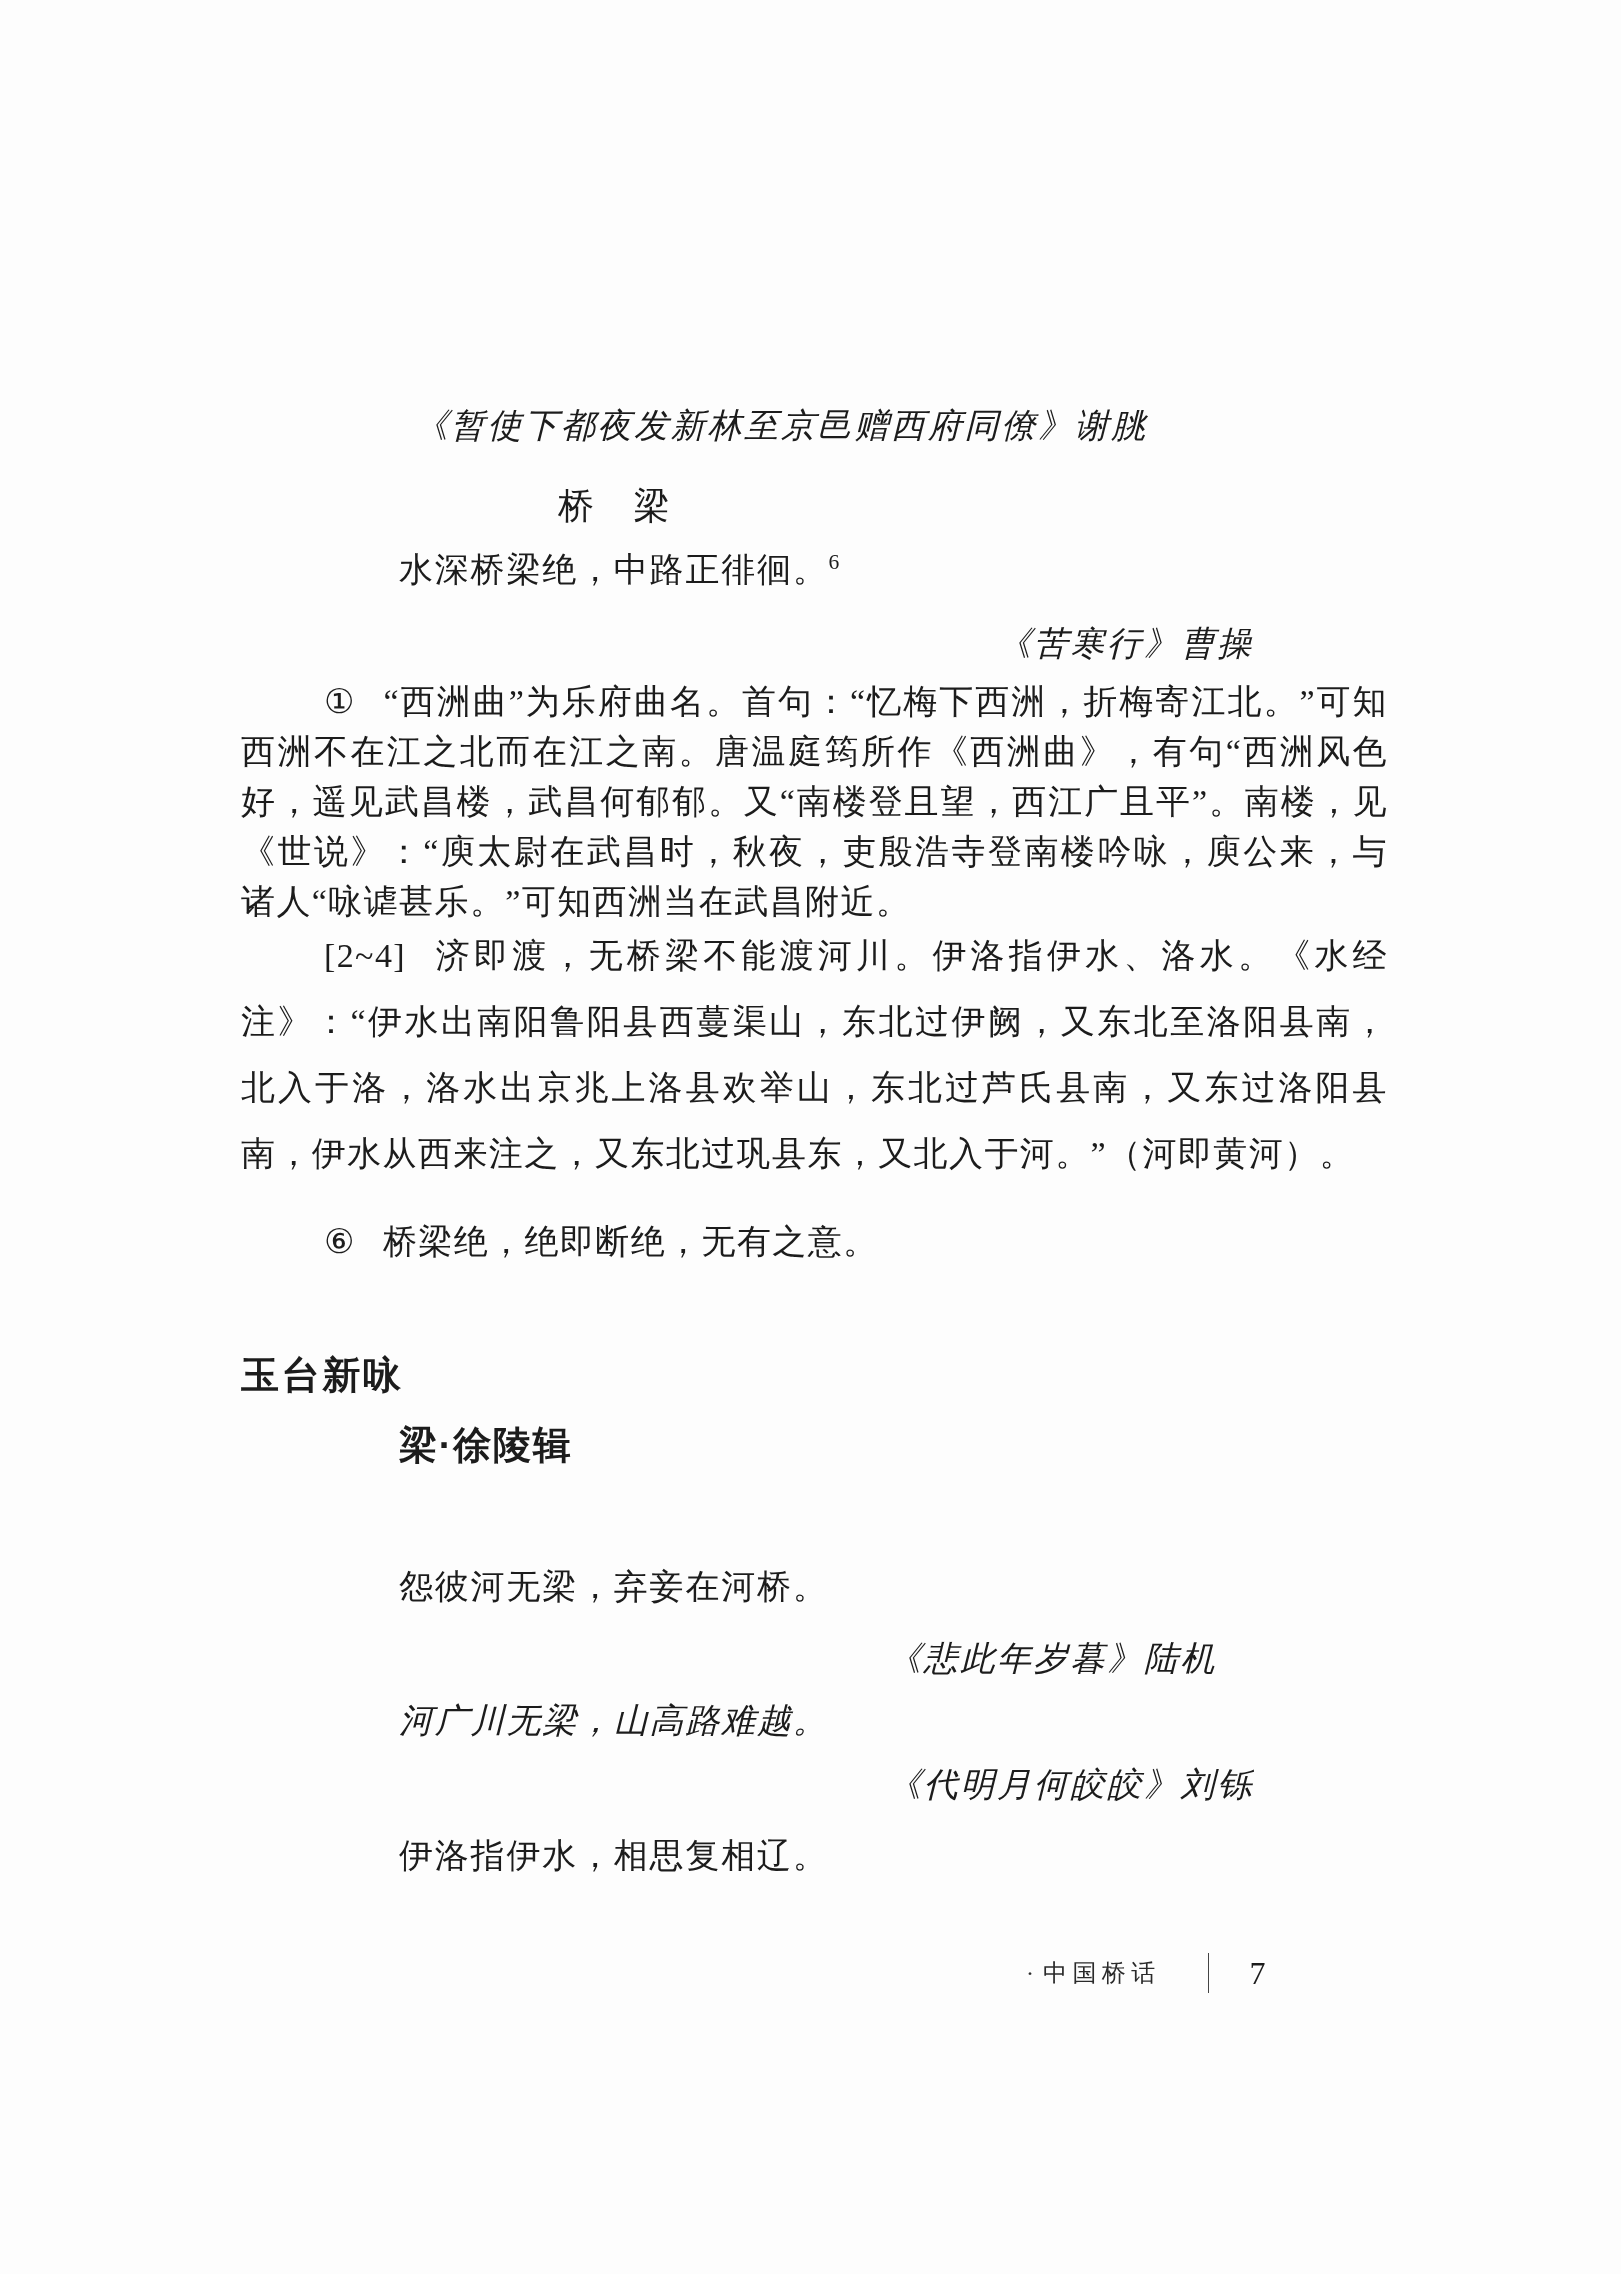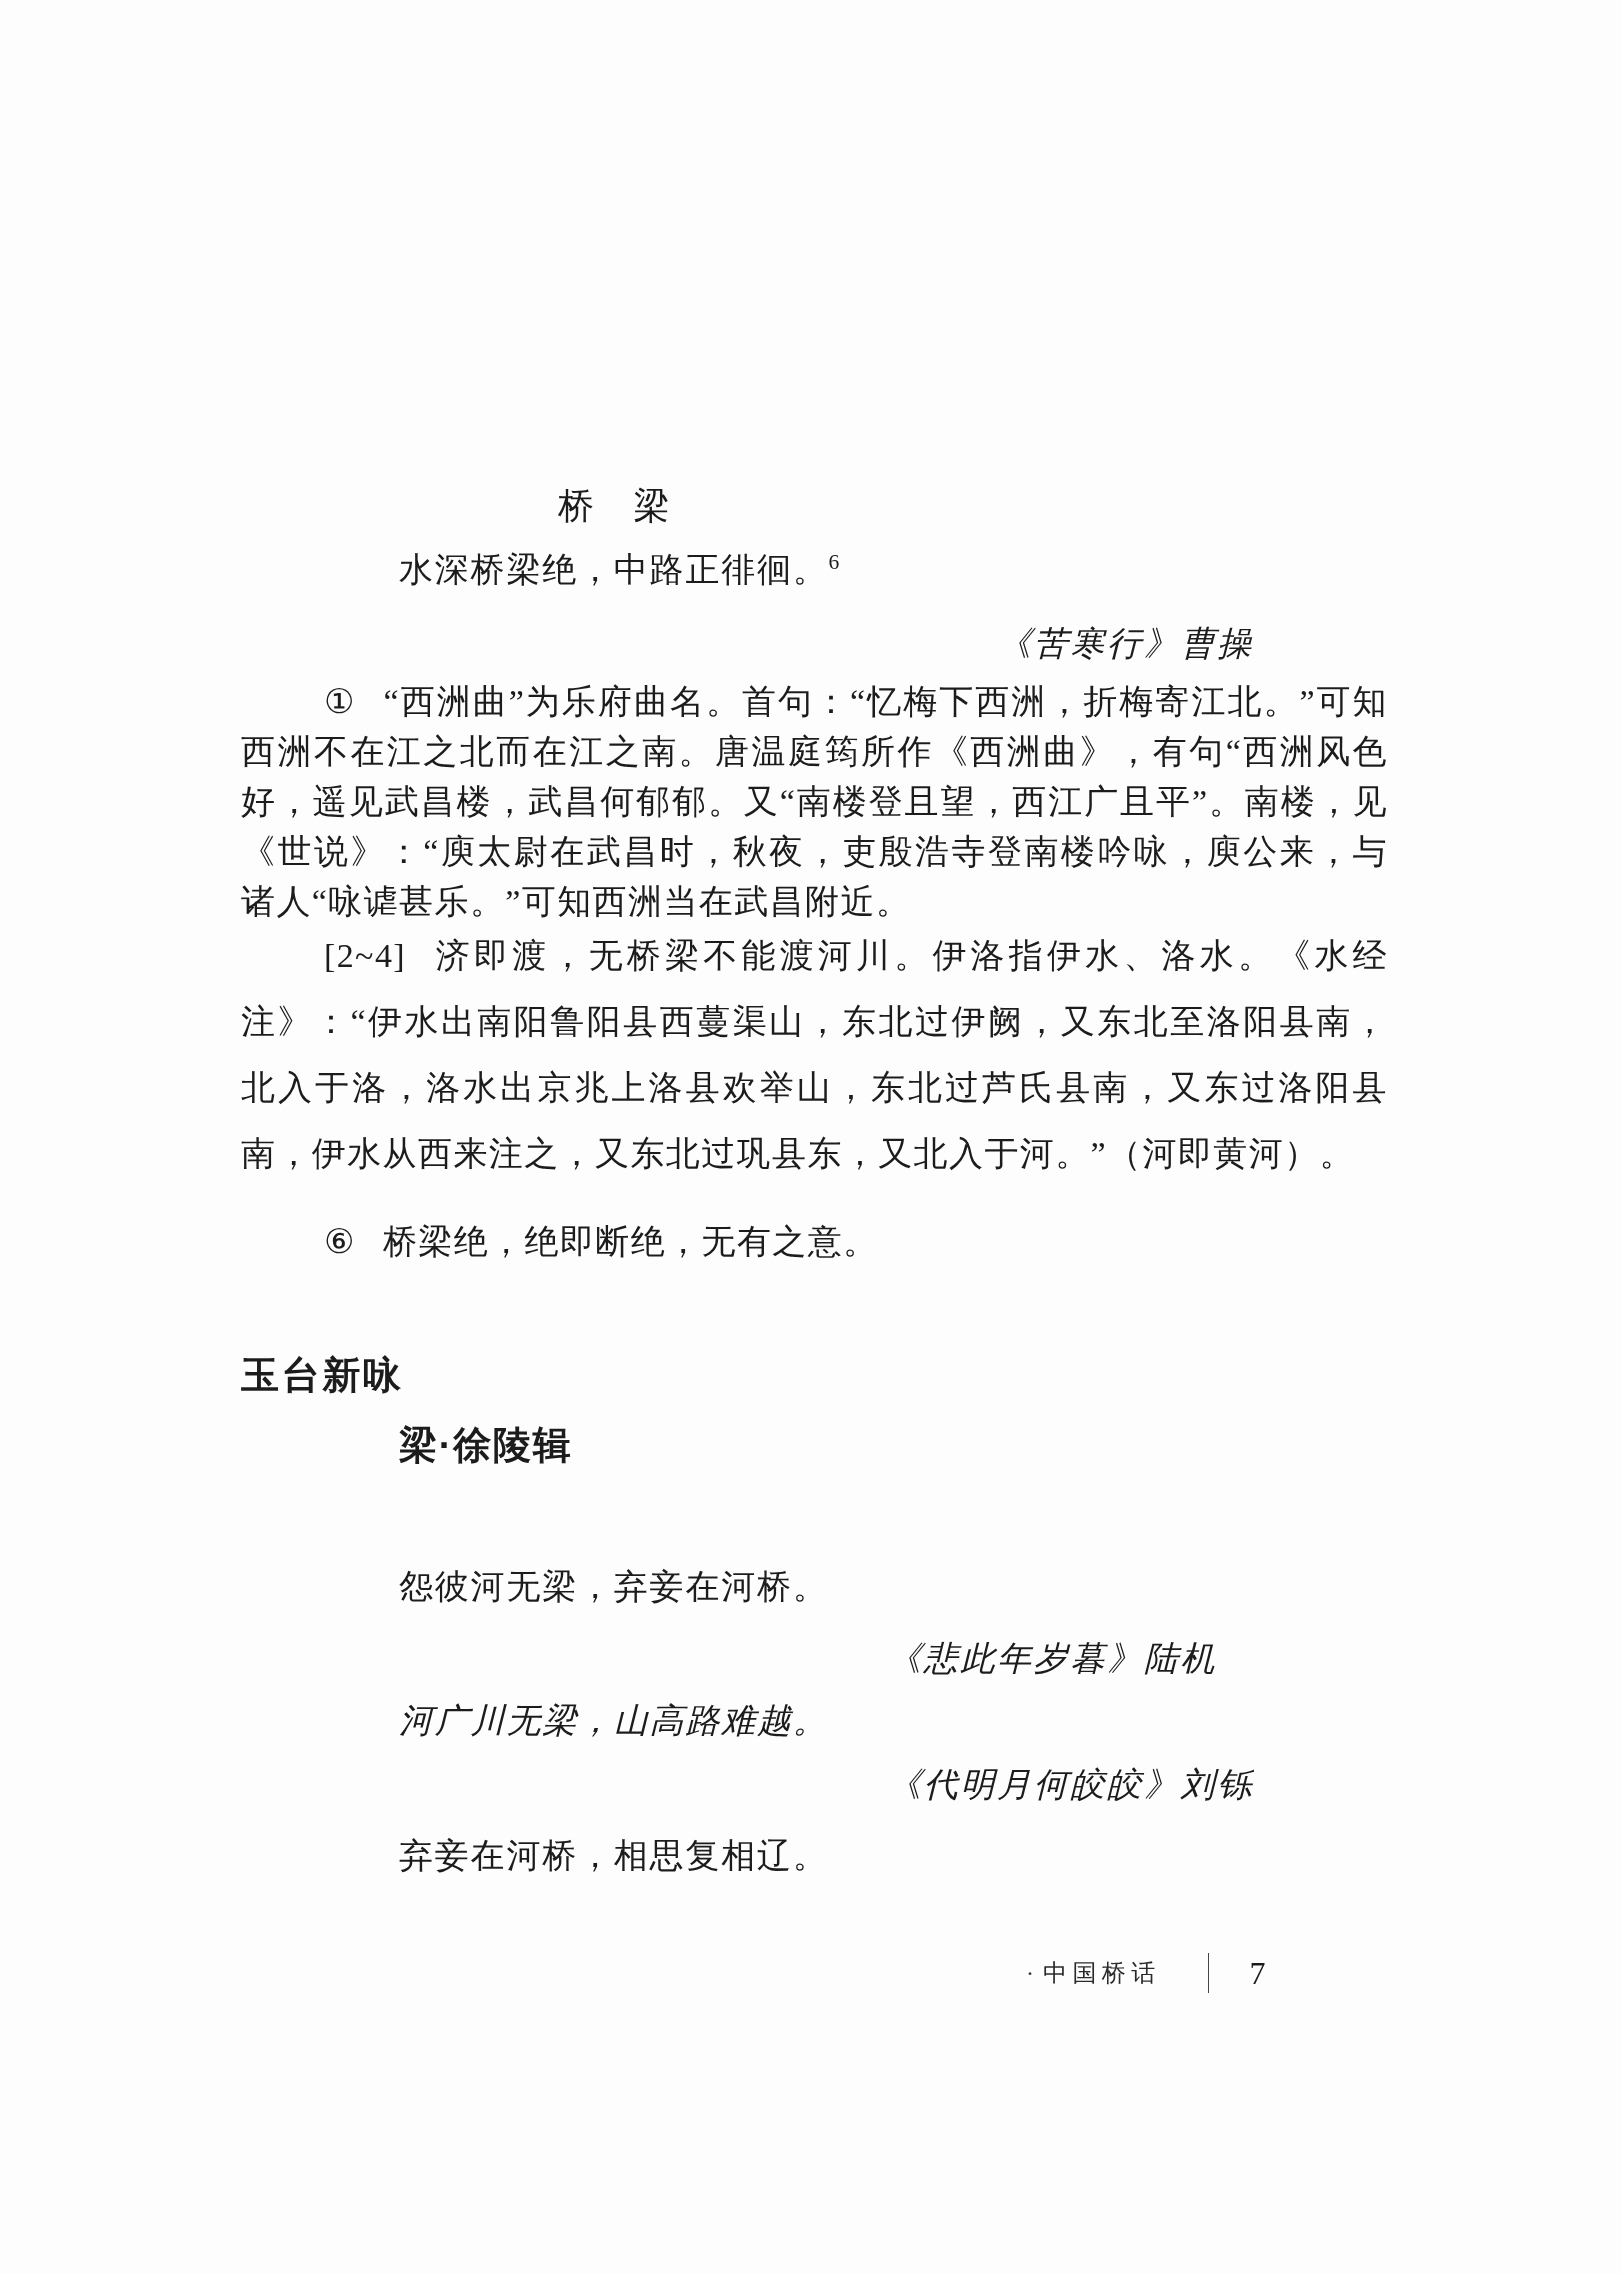--- a/index.html
+++ b/index.html
@@ -87,20 +87,21 @@
     font-size: 32px;
     font-family: "Liberation Serif", "DejaVu Serif", serif;
     color: #1c1c1c;
   }
 </style>
 </head>
 <body>
 
 <div class="page">
 
+  <div class="abs attr" style="left:414px; top:403px;">《暂使下都夜发新林至京邑赠西府同僚》谢朓</div>
 
   <div class="abs section-title" style="left:558px; top:482px;">桥　梁</div>
 
   <div class="abs verse" style="left:399px; top:547px;"><span>水深桥梁绝，中路正徘徊。</span><sup>6</sup></div>
 
   <div class="abs attr" style="left:997px; top:621px;">《苦寒行》曹操</div>
 
   <p class="abs footnote fn-5lines" style="top:677px;"><span class="fn-marker">①</span><span>“西洲曲”为乐府曲名。首句：“忆梅下西洲，折梅寄江北。”可知西洲不在江之北而在江之南。唐温庭筠所作《西洲曲》，有句“西洲风色好，遥见武昌楼，武昌何郁郁。又“南楼登且望，西江广且平”。南楼，见《世说》：“庾太尉在武昌时，秋夜，吏殷浩寺登南楼吟咏，庾公来，与诸人“咏谑甚乐。”可知西洲当在武昌附近。</span></p>
 
   <p class="abs footnote fn-4lines" style="top:923px;"><span class="fn-marker">[2~4]</span><span>济即渡，无桥梁不能渡河川。伊洛指伊水、洛水。《水经注》：“伊水出南阳鲁阳县西蔓渠山，东北过伊阙，又东北至洛阳县南，北入于洛，洛水出京兆上洛县欢举山，东北过芦氏县南，又东过洛阳县南，伊水从西来注之，又东北过巩县东，又北入于河。”（河即黄河）。</span></p>
@@ -113,21 +114,21 @@
   <div class="abs anthology-editor" style="left:399px; top:1420px;">梁·徐陵辑</div>
 
   <div class="abs verse" style="left:399px; top:1564px;">怨彼河无梁，弃妾在河桥。</div>
 
   <div class="abs attr" style="left:887px; top:1636px;">《悲此年岁暮》陆机</div>
 
   <div class="abs verse" style="left:399px; top:1698px;font-style:italic;">河广川无梁，山高路难越。</div>
 
   <div class="abs attr" style="left:887px; top:1762px;">《代明月何皎皎》刘铄</div>
 
-  <div class="abs verse" style="left:399px; top:1833px;">弃妾在河桥，相思复相辽。</div>
+  <div class="abs verse" style="left:399px; top:1833px;">伊洛指伊水，相思复相辽。</div>
 
   <div class="abs footer">
     <span class="footer-bullet">·</span>
     <span class="footer-title">中国桥话</span>
     <span class="footer-sep"></span>
     <span class="footer-page">7</span>
   </div>
 
 </div>
 

